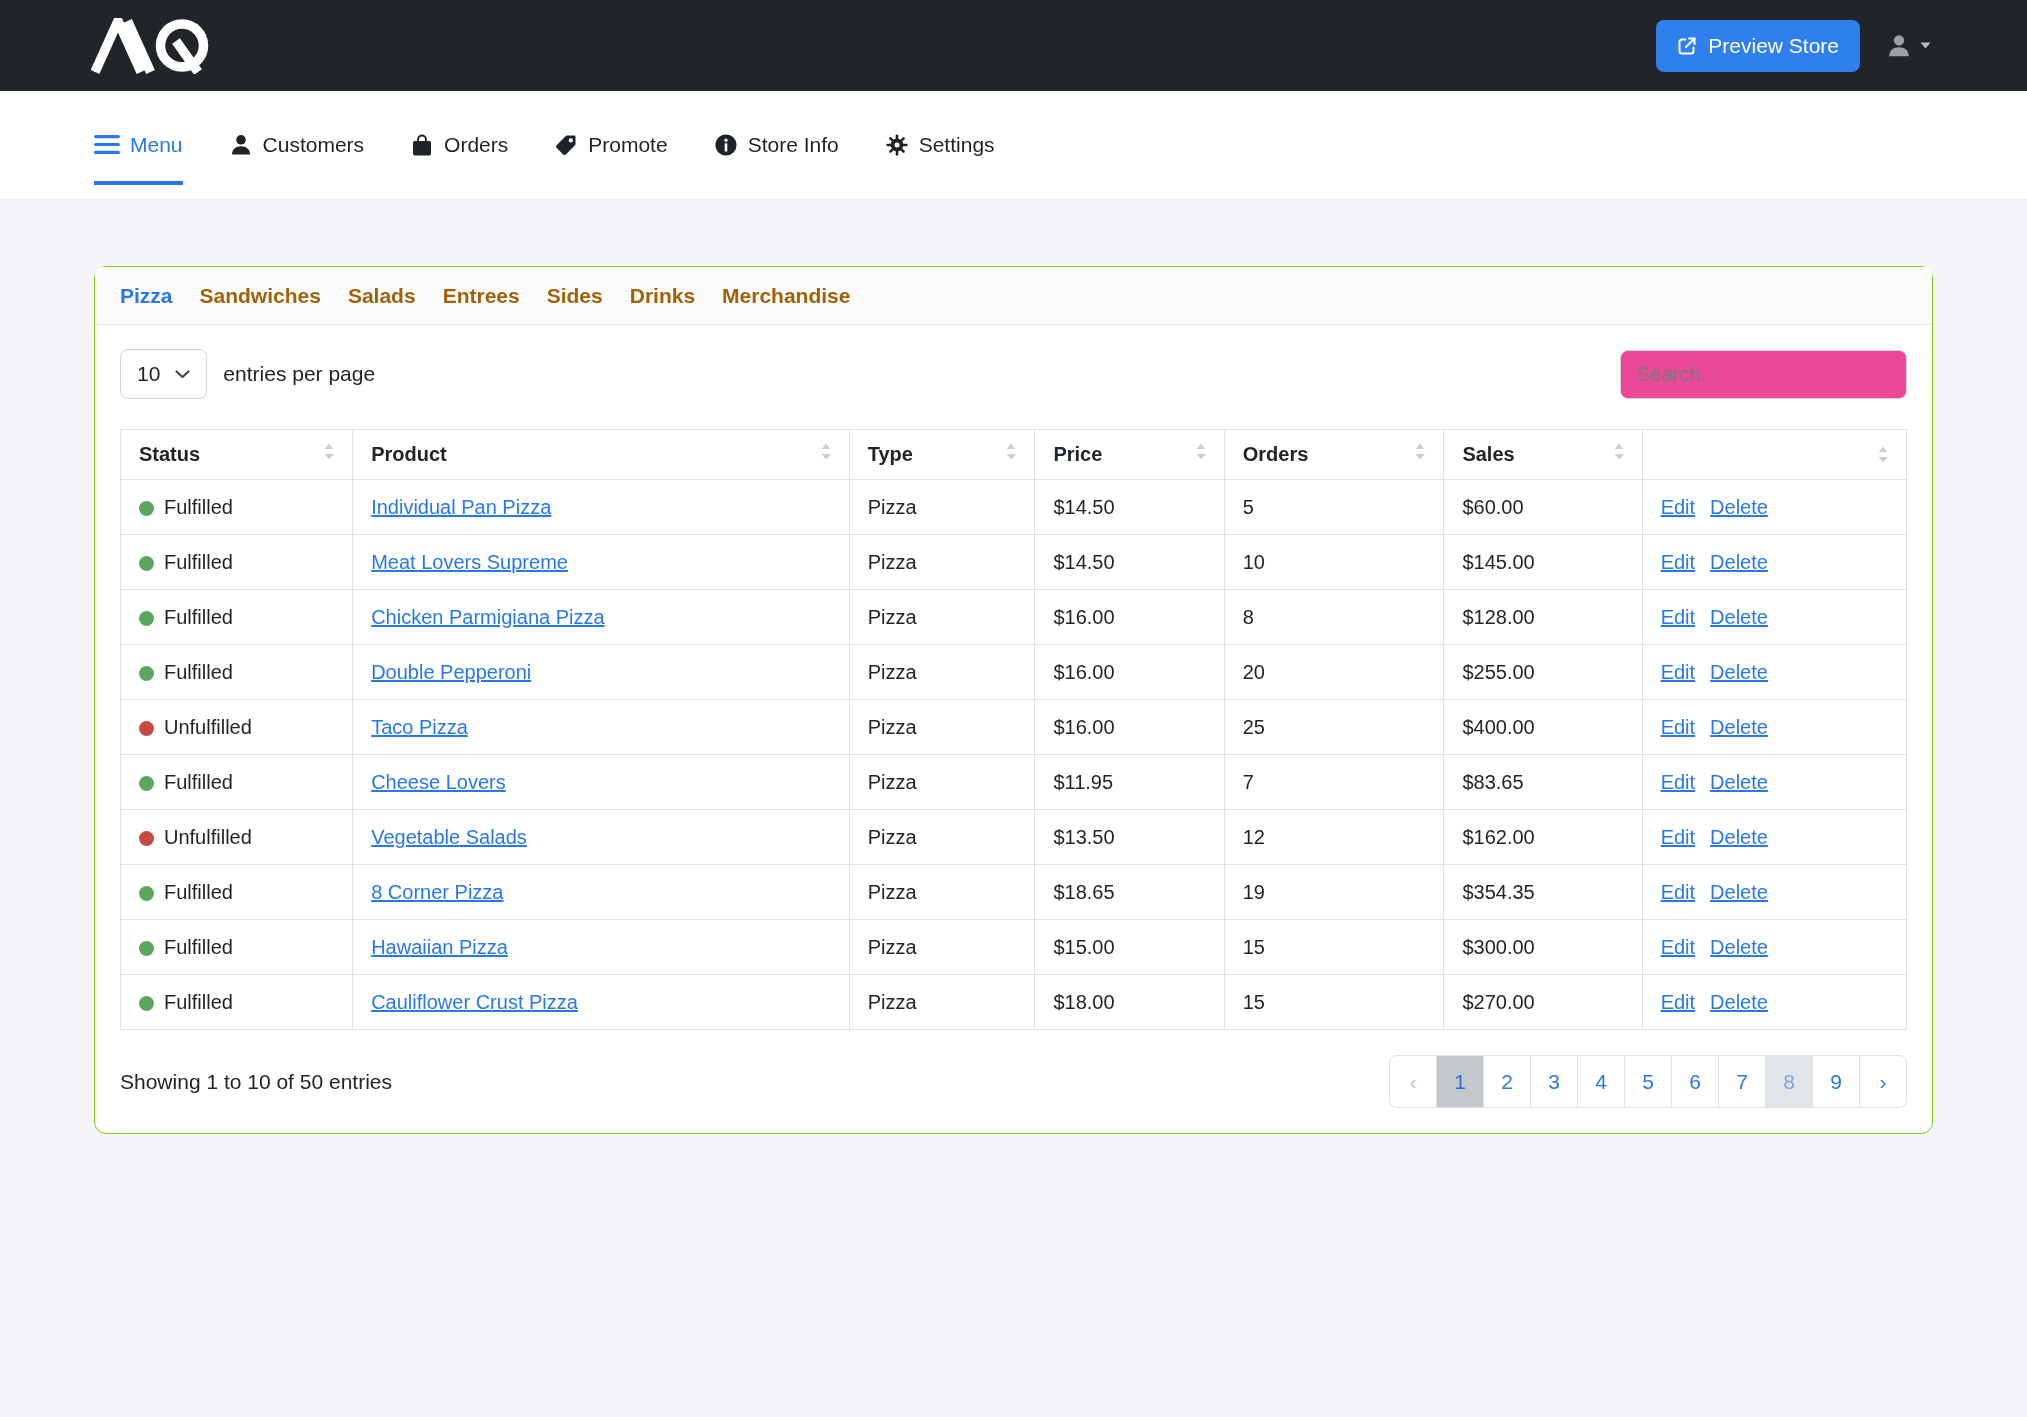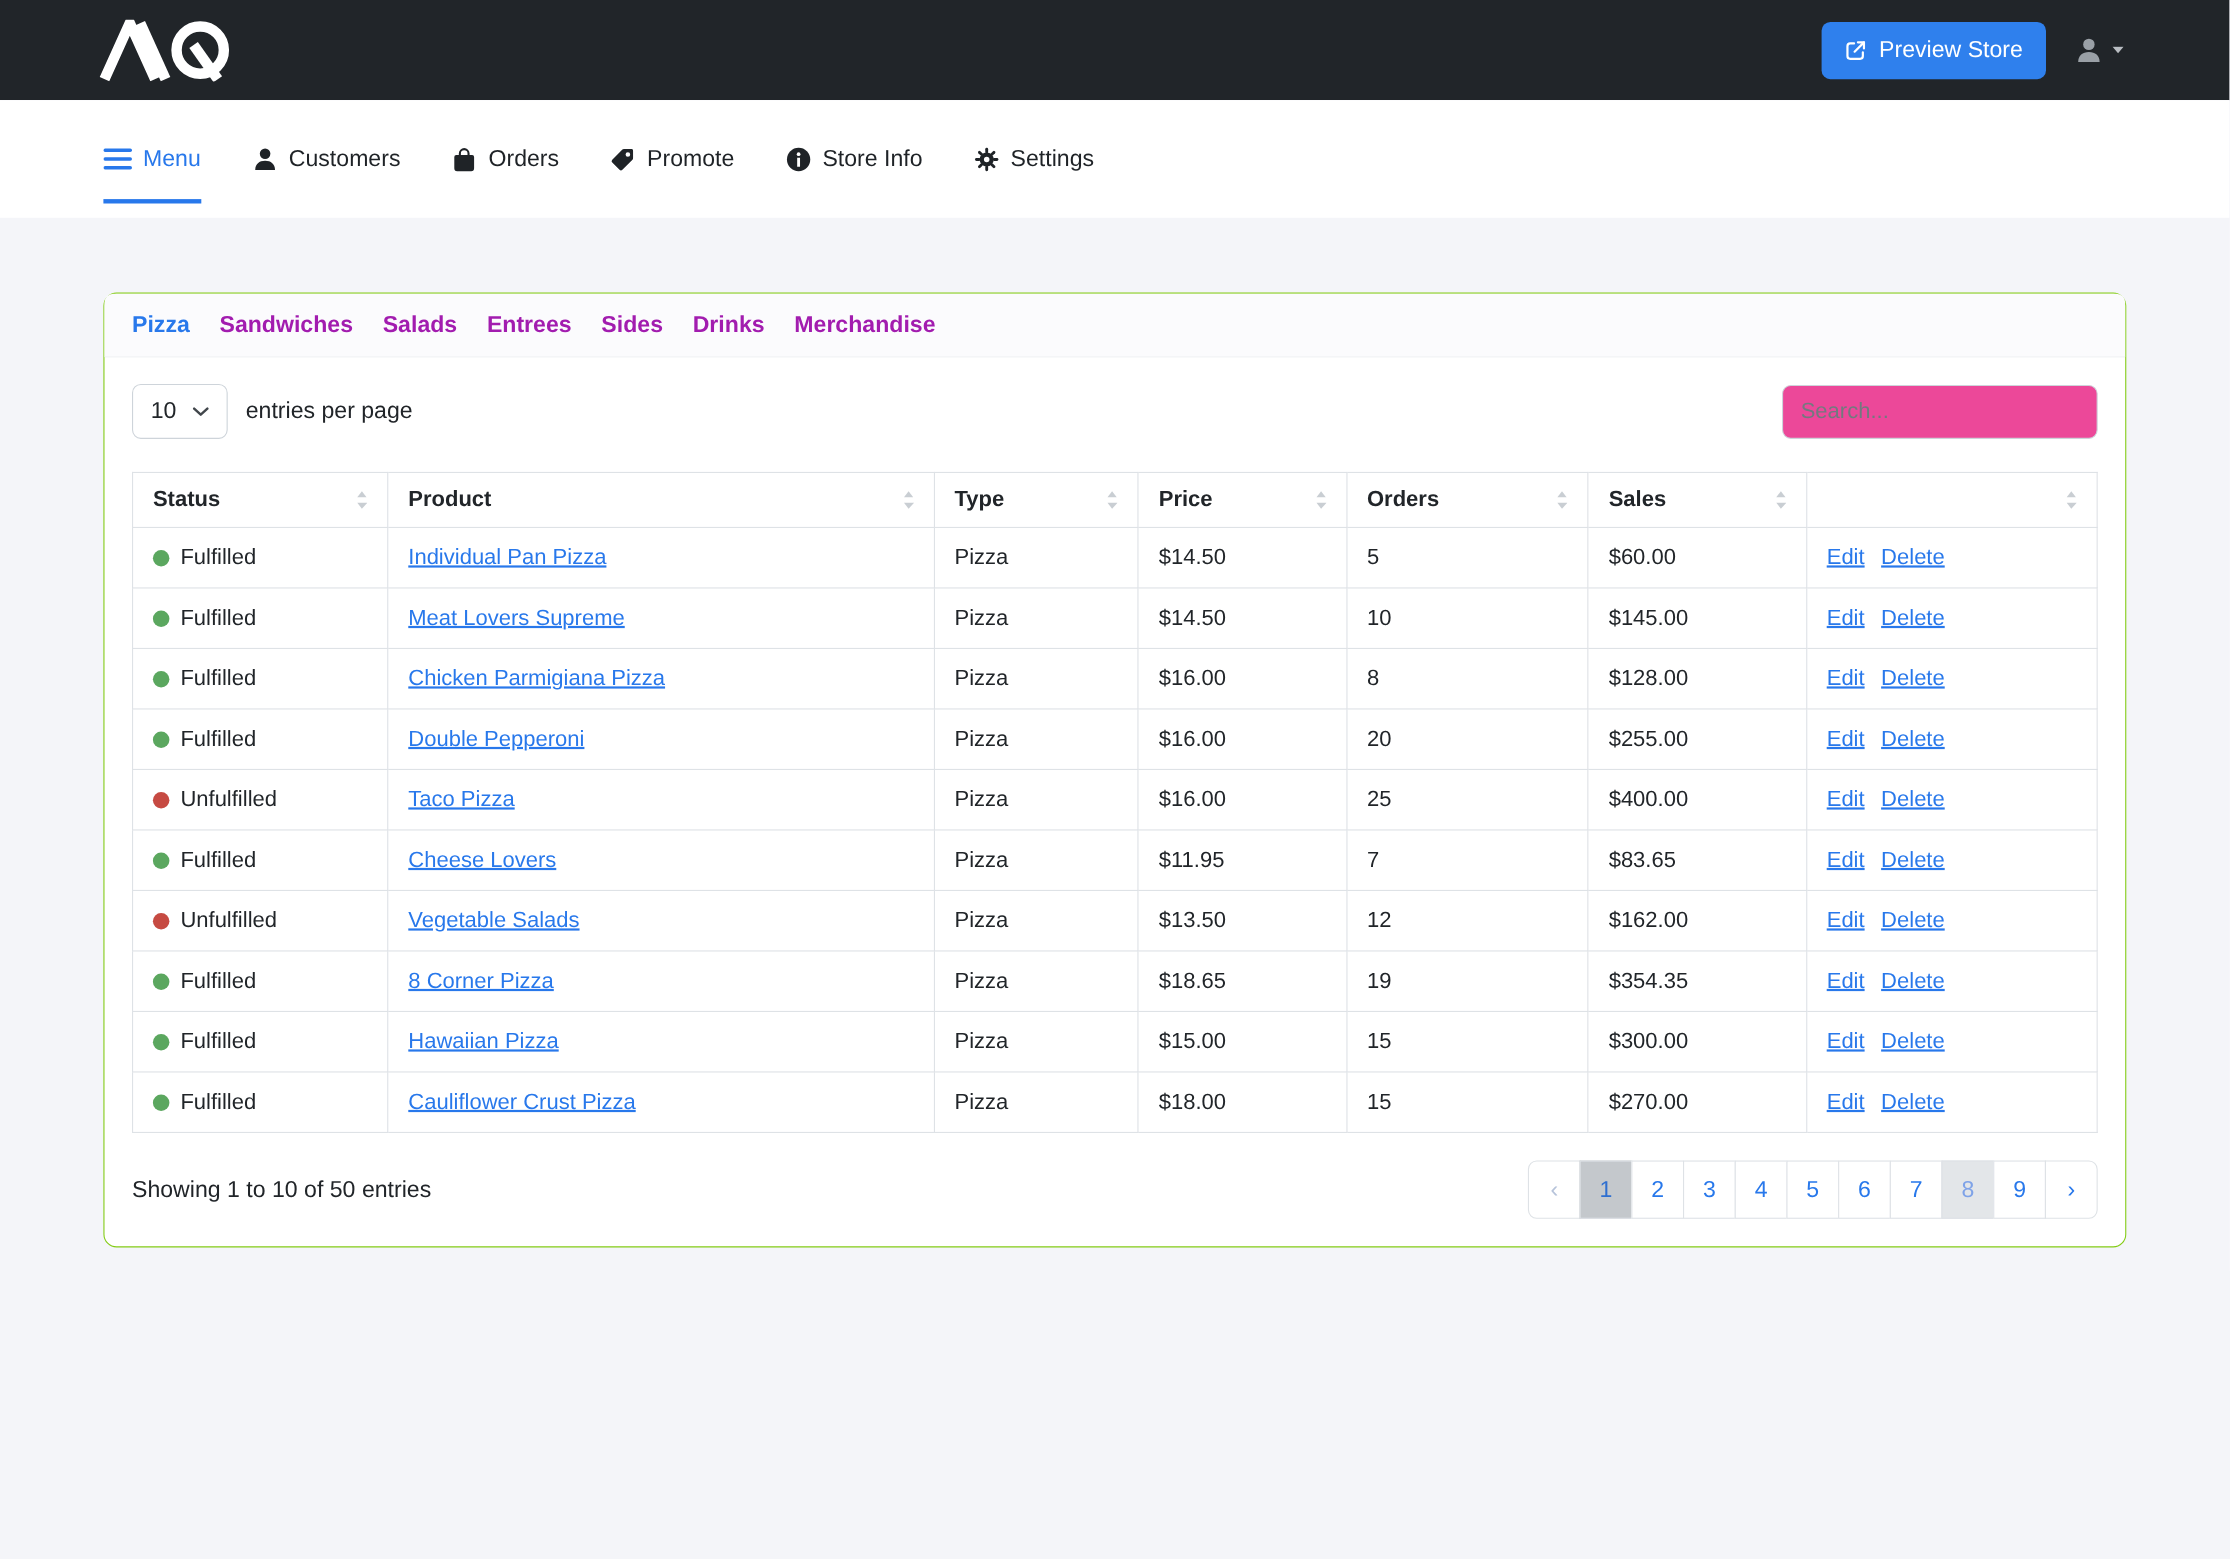--- a/index.html
+++ b/index.html
@@ -21,40 +21,40 @@
   .nav-item{position:relative;display:flex;align-items:center;gap:10px;font-size:21px;color:#1f2327;cursor:pointer;}
   .nav-item .nav-icon{display:flex;align-items:center;}
   .nav-item.active{color:#2878eb;}
   .nav-item.active::after{content:"";position:absolute;left:0;right:0;bottom:-28px;height:4px;background:#2878eb;}
 
   
   main{padding:68px 94px 0;}
   .card{background:#fff;border:1px solid #84cc16;border-radius:12px;width:1839px;box-sizing:border-box;}
   .card-tabs{display:flex;align-items:center;gap:27px;padding:16px 25px;background:#fbfbfd;
              border-bottom:1px solid #e3e6ea;border-radius:8px 8px 0 0;}
-  .tab{font-size:21px;font-weight:700;color:#a21caf;cursor:pointer;line-height:25px;}
+  .tab{font-size:21px;font-weight:700;color:#a16207;cursor:pointer;line-height:25px;}
   .tab.active{color:#2878eb;}
   .card-body{padding:24px 25px 25px;}
 
   
   .controls{display:flex;justify-content:space-between;align-items:center;margin-bottom:30px;}
   .entries{display:flex;align-items:center;gap:16px;}
   .select{display:inline-flex;align-items:center;gap:15px;border:1px solid #ced4da;border-radius:8px;
           padding:12px 16px;font-size:21px;background:#fff;cursor:pointer;}
   .entries-label{font-size:21px;}
   .search{width:287px;box-sizing:border-box;border:1px solid #ced4da;border-radius:8px;padding:12px 16px;
           font-size:20px;font-family:"Liberation Sans",sans-serif;color:#212529;background:#ec4899;outline:none;}
   .search::placeholder{color:#73797f;}
 
   
   table{width:100%;border-collapse:collapse;table-layout:fixed;}
   th,td{border:1px solid #dee2e6;font-size:20px;text-align:left;padding:0 18px;}
   th{height:49px;font-weight:700;}
   td{height:54px;}
-  .th-inner{display:flex;align-items:center;justify-content:space-between;gap:0;}
+  .th-inner{display:flex;justify-content:space-between;gap:0;}
   .sort-icon{display:flex;flex-direction:column;align-items:center;line-height:0;}
   .dot{display:inline-block;width:15px;height:15px;border-radius:50%;margin-right:10px;vertical-align:-2px;}
   .dot.green{background:#5ba75f;}
   .dot.red{background:#c64a42;}
   a.link{color:#2878eb;text-decoration:underline;cursor:pointer;}
   td.actions a.link{margin-right:15px;}
 
   
   .table-footer{display:flex;justify-content:space-between;align-items:center;margin-top:25px;}
   .showing{font-size:21px;}

